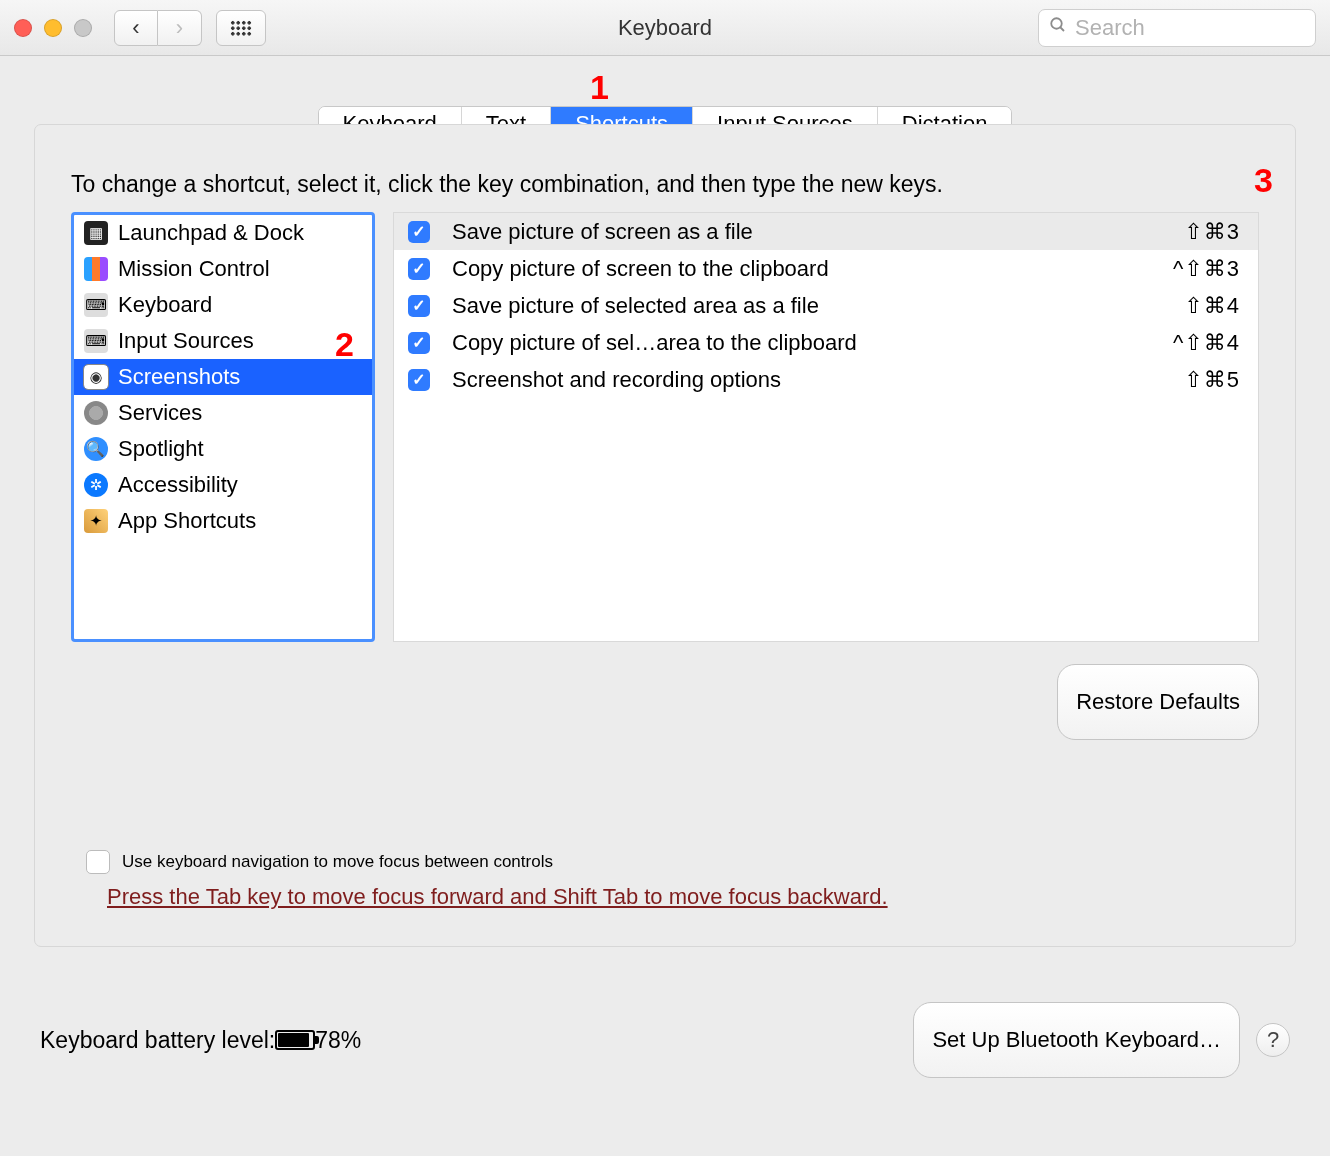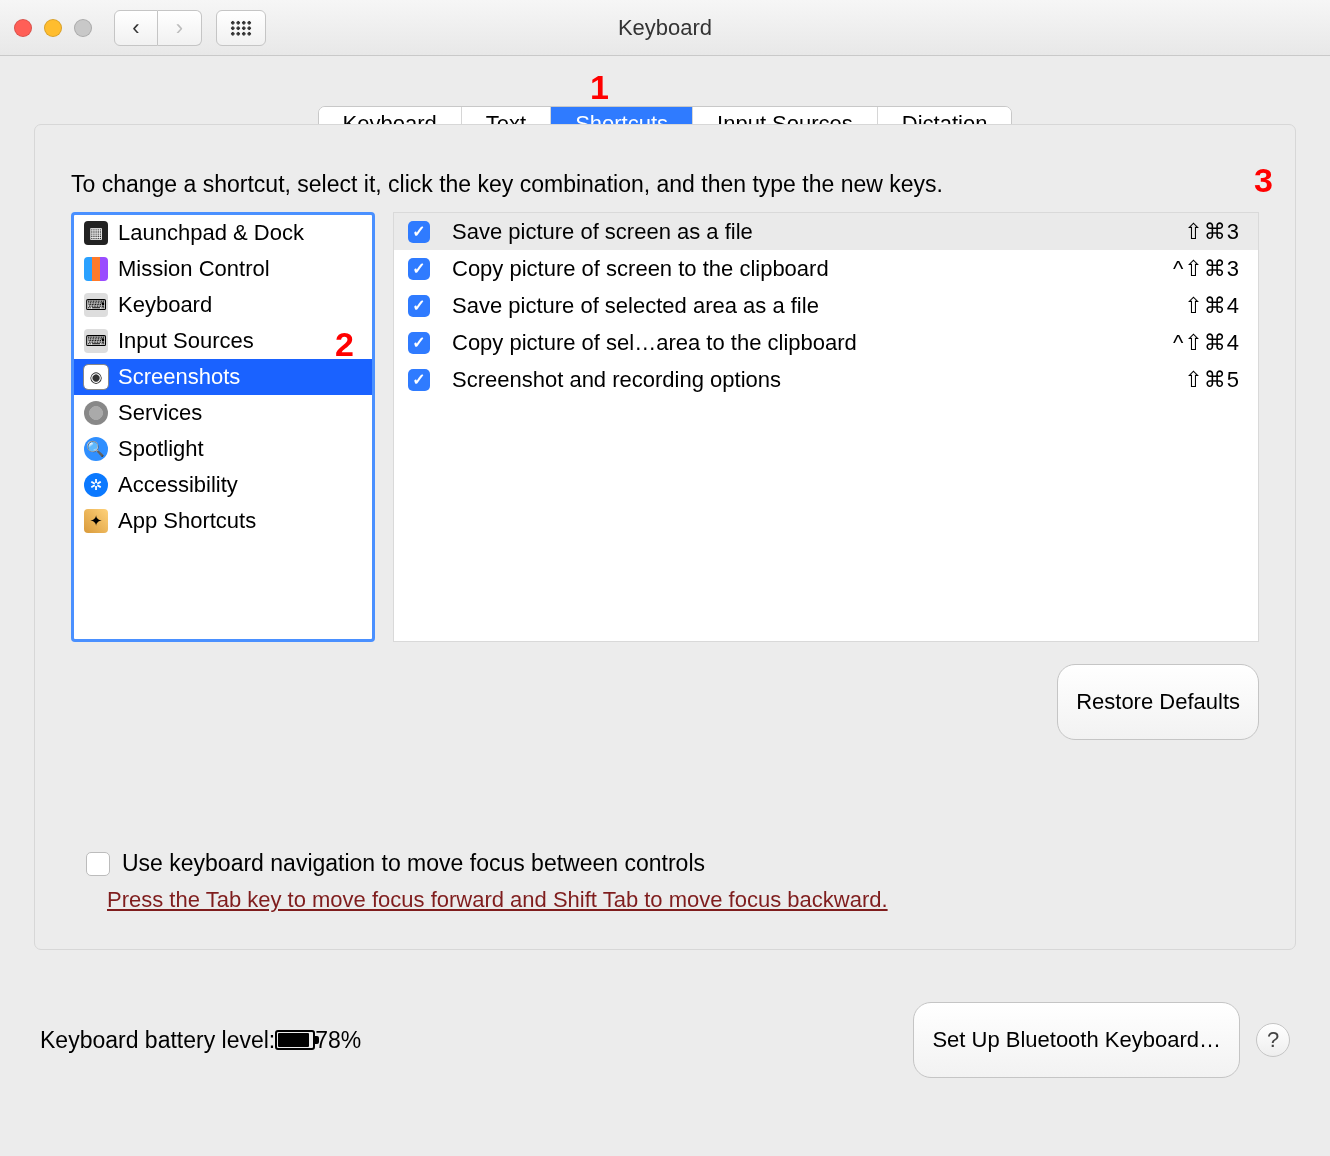--- a/index.html
+++ b/index.html
@@ -142,21 +142,21 @@
   .restore {
     display: flex; justify-content: flex-end; margin-top: 22px;
   }
   .btn {
     background: linear-gradient(#ffffff,#f2f2f2);
     border: 1px solid #c5c5c5; border-radius: 18px;
     padding: 24px 18px; font-size: 22px;
   }
 
   .kb-nav { margin-top: 110px; }
-  .kb-nav-row { display: flex; align-items: center; gap: 12px; font-size: 23px; padding-left: 15px; }
+  .kb-nav-row { display: flex; align-items: center; gap: 12px; font-size: 17px; padding-left: 15px; }
   .chk-empty {
     width: 24px; height: 24px; background: #fff;
     border: 1px solid #bcbcbc; border-radius: 5px;
   }
   .kb-nav-sub { margin-left: 36px; font-size: 22px; color: #7f1d1d; margin-top: 10px; text-decoration: underline; }
 
   .footer {
     position: absolute; left: 0; right: 0; bottom: 78px;
     display: flex; align-items: center; padding: 0 40px;
     font-size: 23px;
@@ -204,20 +204,31 @@
       <span>‹</span>
     </div>
     <div class="nav-btn fwd">
       <span>›</span>
     </div>
   </div>
   <div class="grid-btn">
     <div class="grid-icon"></div>
   </div>
   <div class="title">Keyboard</div>
+  <div class="search-wrap">
+    <div class="search">
+      <span class="search-icon">
+        <svg width="18" height="18" viewBox="0 0 24 24" fill="none" stroke="#8c8c8c" stroke-width="2.4">
+            <circle cx="10" cy="10" r="7"></circle>
+            <line x1="20" y1="20" x2="15" y2="15"></line>
+          </svg>
+      </span>
+      <input type="text" placeholder="Search" style="">
+    </div>
+  </div>
 </div>
 
 <div class="content">
 
   <div class="annot" style="left:590px; top:12px;">1</div>
 
   <div class="tab-wrap">
     <div class="tabbar">
       <div class="tab">
           <span>Keyboard</span>

